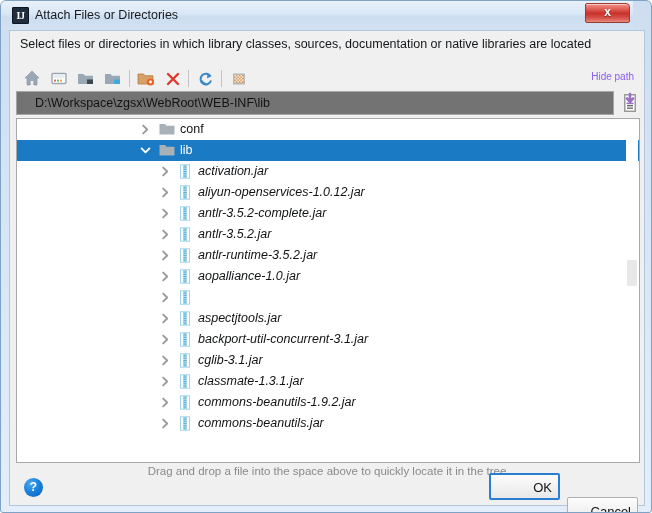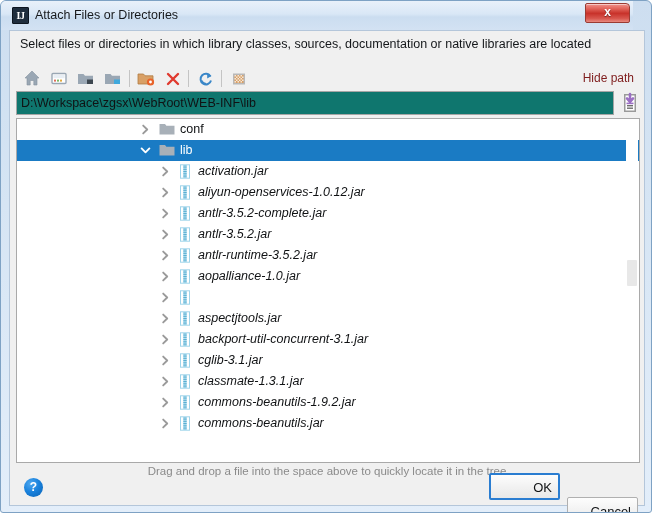--- a/index.html
+++ b/index.html
@@ -104,43 +104,43 @@
   }
   .tb-sep {
     position: absolute;
     top: 5px;
     width: 1px; height: 17px;
     background: #c4c4c4;
   }
   .hide-path {
     position: absolute;
     right: 6px; top: 6px;
-    font-size: 12px;
-    color: #7f1d1d;
+    font-size: 10px;
+    color: #8b5cf6;
     cursor: pointer;
     white-space: nowrap;
     margin-left: 48px;
   }
 
   
   .path-row {
     position: absolute;
     left: 6px; top: 60px;
     width: 624px; height: 25px;
   }
   .path-input {
     position: absolute;
     left: 0; top: 0;
     width: 598px; height: 24px;
     border: 1px solid #a5a5a5;
-    background: #0f766e;
+    background: #737373;
     font-family: "Liberation Sans", sans-serif;
     font-size: 12.5px;
     color: #101214;
-    padding: 0 4px;
+    padding: 0 18px;
     line-height: 22px;
     outline: none;
   }
   .paste-btn {
     position: absolute;
     left: 604px; top: 0;
     width: 20px; height: 24px;
     cursor: pointer;
   }
 

